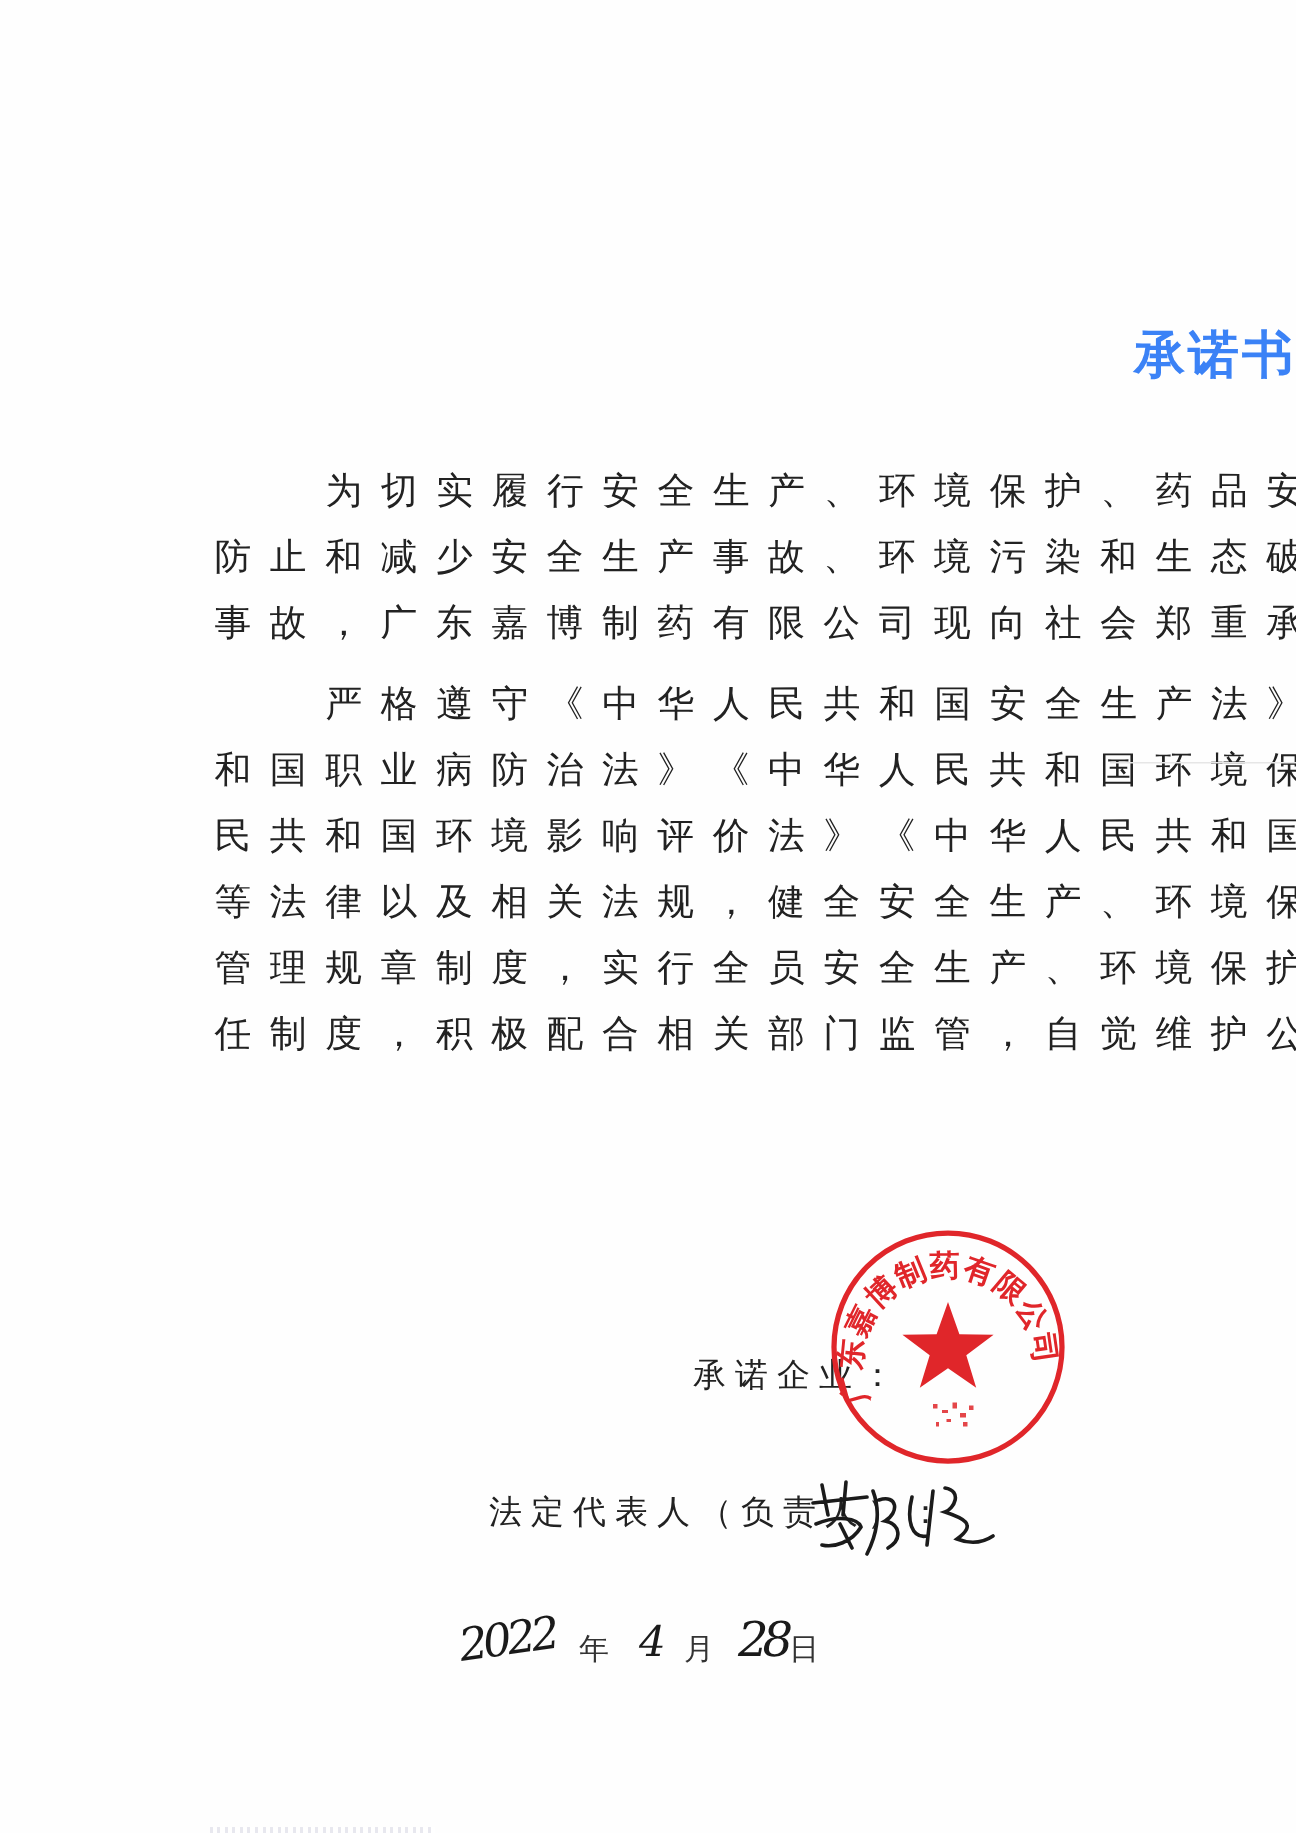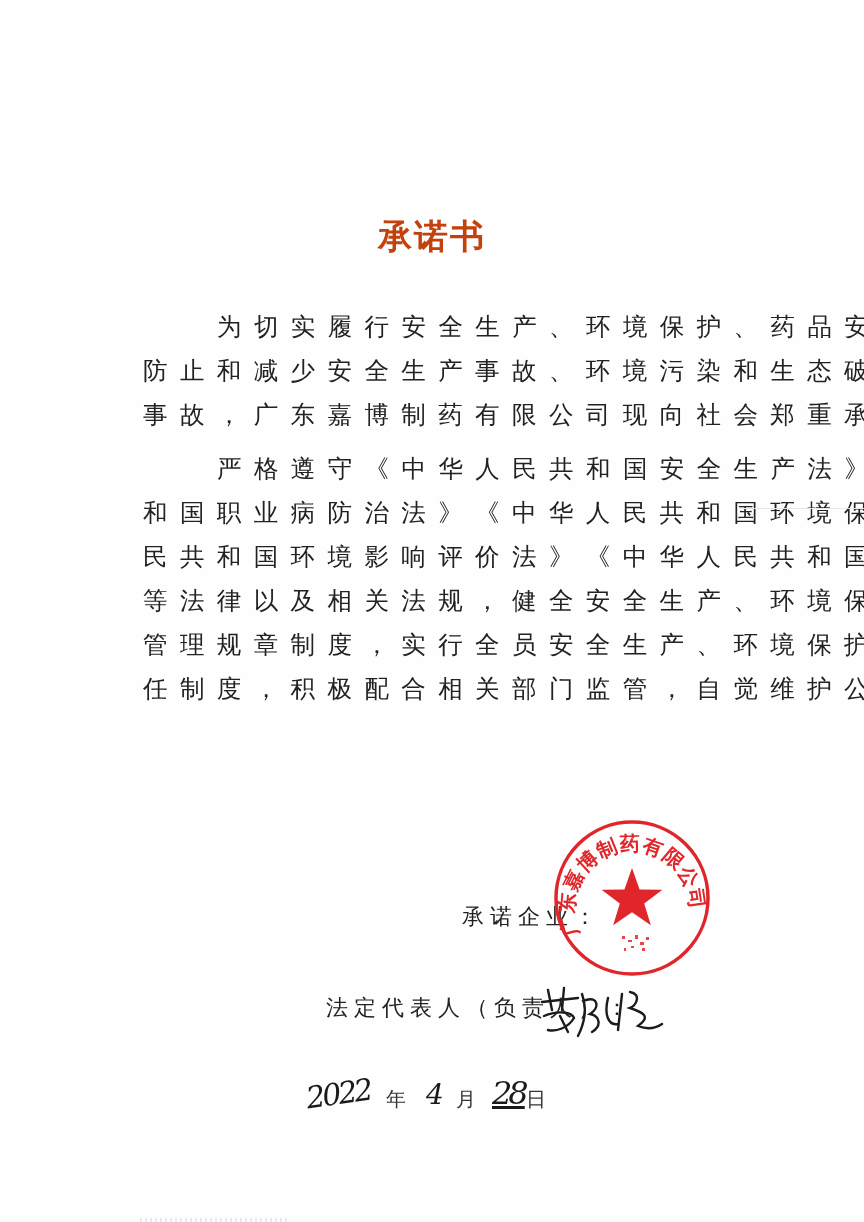--- a/index.html
+++ b/index.html
@@ -2,44 +2,44 @@
 <html><head>
   <meta charset="utf-8">
   <style>
     html, body { margin: 0; padding: 0; }
     body {
       width: 864px; height: 1222px; background: #ffffff; position: relative; overflow: hidden;
       font-family: "DejaVu Serif", "Liberation Serif", serif; color: #1c1c1c;
     }
     .page { position: absolute; left: 0; top: 0; width: 864px; height: 1222px; background: #fefefe; }
     .title {
-      position: absolute; left: 0; width: 864px; top: 214px; text-align: center;
+      position: absolute; left: 0; width: 864px; top: 214px; text-align: right;
       font-family: "DejaVu Sans", "Liberation Sans", sans-serif; font-size: 34px; font-weight: bold;
-      letter-spacing: 2px; color: #c2410c;
+      letter-spacing: 2px; color: #3b82f6;
     }
     .body-text {
       position: absolute; left: 143px; width: 600px;
       font-size: 24.5px; letter-spacing: 12.4px; line-height: 44px; white-space: nowrap;
       color: #222;
     }
     .line { display: block; height: 44px; }
     .indent { padding-left: 74px; }
     .para1 { top: 305px; }
     .para2 { top: 447px; }
     .sig-label { position: absolute; font-size: 22px; letter-spacing: 6px; color: #222; white-space: nowrap; }
     .sig-company { left: 462px; top: 902px; }
     .sig-rep { left: 326px; top: 993px; }
     .date-line { position: absolute; left: 306px; top: 1074px; height: 50px; width: 260px; }
     .hand { font-family: "DejaVu Serif", serif; font-style: italic; color: #1a1a1a; position: absolute; }
     .date-year { left: 0; top: 2px; font-size: 30px; letter-spacing: -3px; transform: rotate(-8deg); }
     .date-unit { position: absolute; font-size: 20px; color: #333; }
     .date-nian { left: 80px; top: 12px; }
     .date-month { left: 120px; top: 4px; font-size: 28px; }
     .date-yue { left: 150px; top: 12px; }
-    .date-day { left: 186px; top: 0px; font-size: 32px; letter-spacing: -4px; text-decoration: underline; }
+    .date-day { left: 186px; top: 0px; font-size: 32px; letter-spacing: -4px; }
     .date-ri { left: 220px; top: 12px; }
     .signature { position: absolute; left: 538px; top: 980px; width: 130px; height: 60px; }
     .stamp { position: absolute; left: 552px; top: 818px; width: 160px; height: 160px; }
     .scan-mark { position: absolute; height: 1px; background: #e6e6e6; }
     .footer-noise { position: absolute; left: 140px; top: 1218px; width: 150px; height: 4px; background: repeating-linear-gradient(90deg, #e8e8ef 0 2px, #fff 2px 5px); }
   </style>
 </head>
 <body>
 
 <div class="page">

